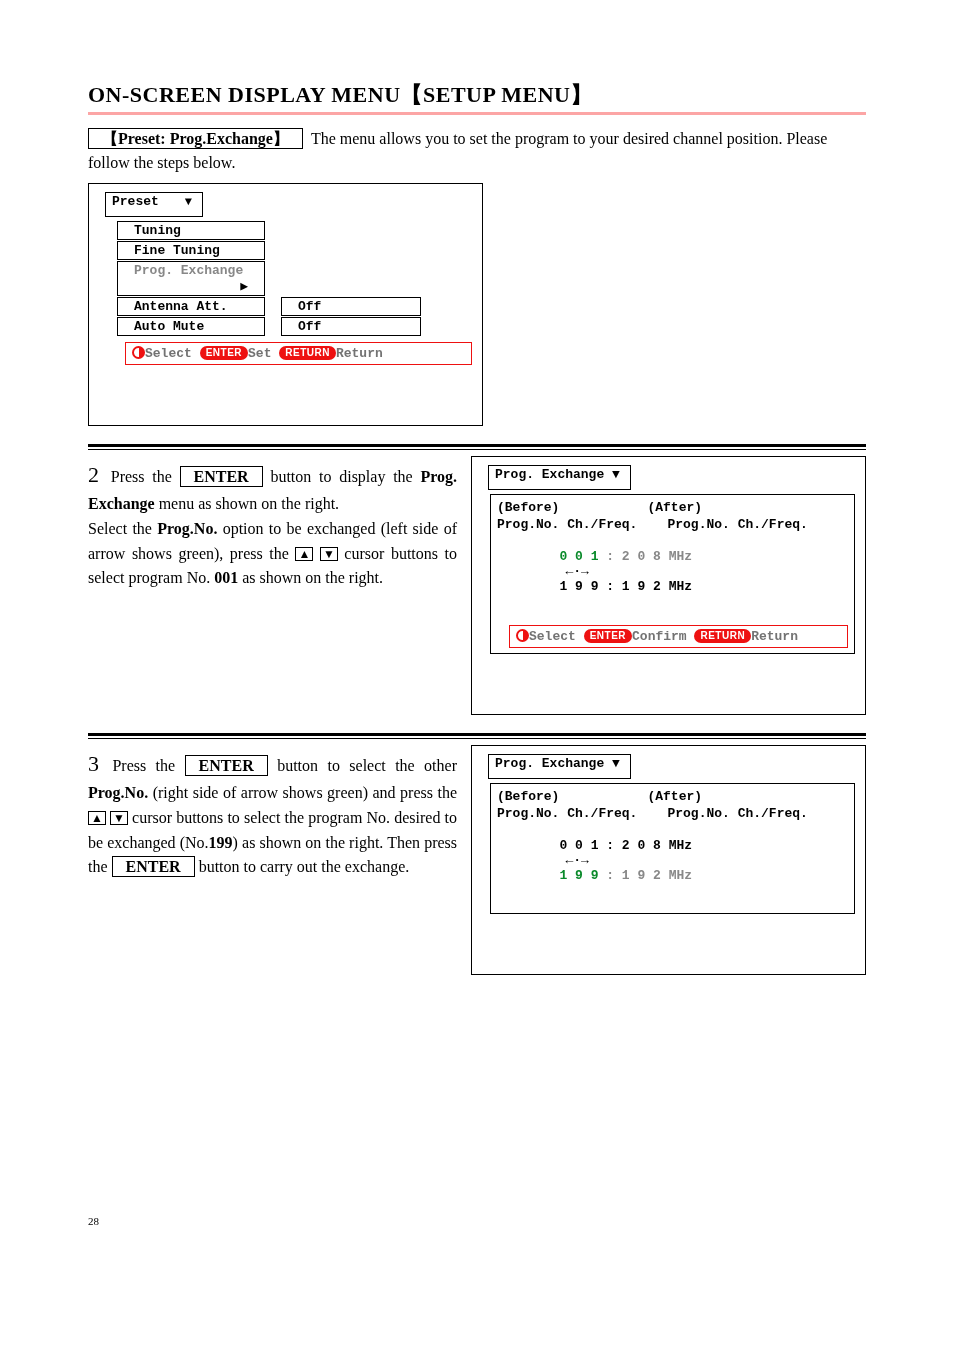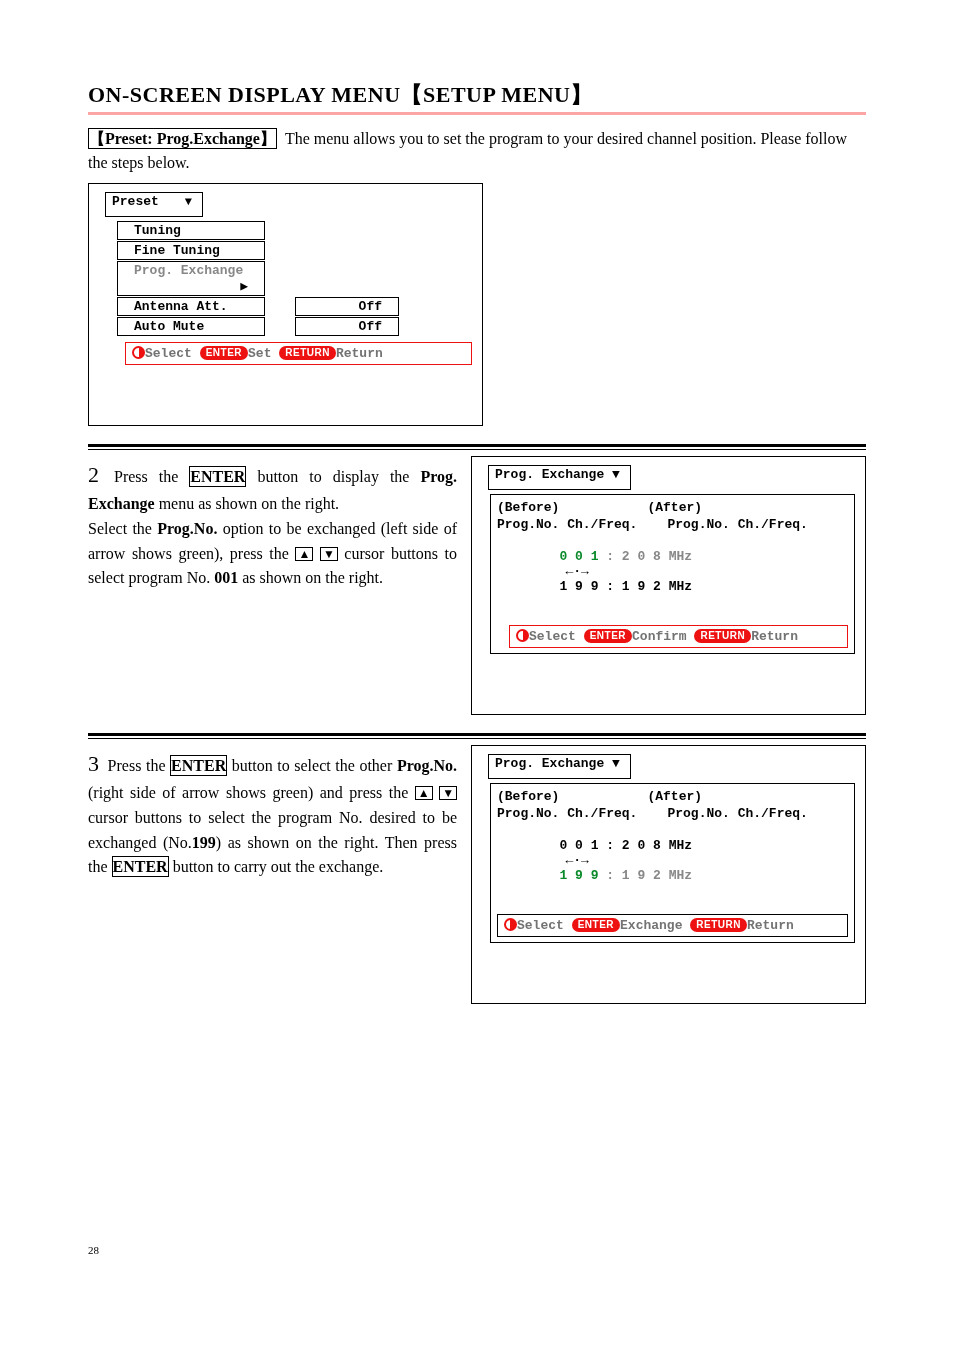--- a/index.html
+++ b/index.html
@@ -1,34 +1,34 @@
 <!DOCTYPE html>
 <html><head>
   <meta charset="utf-8">
   <style>
     * { box-sizing: border-box; margin: 0; padding: 0; }
     body { font-family: "Times New Roman", serif; background: #fff; color: #000; padding: 80px 88px 40px 88px; width: 954px; }
     .title { font-size: 22px; font-weight: bold; border-bottom: 3px solid #fca5a5; padding-bottom: 2px; margin-bottom: 12px; letter-spacing: 0.5px; }
     .intro { font-size: 16px; margin-bottom: 8px; line-height: 1.5; }
-    .boxed { border: 1.5px solid #000; padding: 1px 0; font-weight: bold; display: inline; }
+    .boxed { border: 1.5px solid #000; padding: 1px 13px; font-weight: bold; display: inline; }
     .step-row { display: flex; gap: 14px; margin-top: 2px; margin-bottom: 18px; }
     .step-text { flex: 1 1 0; font-size: 16px; line-height: 1.55; text-align: justify; padding-top: 2px; }
     .step-num { font-size: 22px; font-family: "Times New Roman", serif; display:inline-block; margin-right: 4px; }
     .step-visual { flex: 0 0 395px; border: 1.5px solid #000; padding: 8px 10px 60px 10px; }
     .rule { border-top: 3px solid #000; border-bottom: 1px solid #000; height: 6px; margin: 10px 0 6px 0; }
     .arrowbox { display:inline-block; border:1px solid #000; font-size:12px; line-height:1; padding:0 2px; vertical-align: 1px; font-family: Arial, sans-serif; font-weight: bold; }
     .mono { font-family: "MS Gothic","Courier New",monospace; font-size: 13px; font-weight: bold; }
     
     .osd-title { display:inline-block; border:1.5px solid #000; padding:1px 10px 7px 6px; margin-left: 6px; margin-bottom: 4px; white-space: pre; }
     .osd-title .dd { display:inline-block; margin-left:26px; font-size:12px; }
     .osd-inner { margin-left: 18px; }
     .osd-item { display:flex; align-items:center; margin-bottom: 1px; }
     .osd-item .cell { border:1.5px solid #000; padding:1px 16px; white-space: pre; }
     .osd-item .cellA { width: 148px; }
-    .osd-item .cellB { width: 104px; margin-left: 30px; text-align:right; }
+    .osd-item .cellB { width: 140px; margin-left: 16px; text-align:left; }
     .gray { color: #888; }
     .fb { border:1.5px solid #000; padding: 3px 6px 5px 6px; margin-left: 8px; }
     .fb-line { white-space: pre; margin:2px 0; }
     .red { color:#737373; }
     .pill { display:inline-block; background:#e11; color:#fff; font-size:10px; line-height:1; padding:2px 6px; border-radius:8px; vertical-align:1px; font-family: Arial,sans-serif; font-weight:bold; letter-spacing:0.5px;}
     .selcircle { display:inline-block; width:13px; height:13px; border-radius:50%; border:2px solid #e11; background: linear-gradient(90deg,#fff 50%,#e11 50%); vertical-align:-2px;}
     .footer-bar { border:1.5px solid #e11; padding:3px 6px; margin-left:8px; margin-top:6px; display:block; white-space:nowrap; }
     .footer-bar-black { border:1.5px solid #000; padding:3px 6px; margin-left:8px; margin-top:6px; display:block; white-space:nowrap; }
     .green { color: #0a8a2a; font-weight: bold;}
     .page-no { font-size:11px; margin-top:240px; }
@@ -112,22 +112,17 @@
     <div class="osd-title"><span>Prog. Exchange</span> <span>▼</span></div>
     <div class="fb">
       <div class="fb-line"><span>(Before)</span><span style="display:inline-block;width:88px;"></span><span>(After)</span></div>
       <div class="fb-line"><span>Prog.No. Ch./Freq.</span><span style="display:inline-block;width:30px;"></span><span>Prog.No. Ch./Freq.</span></div>
       <div class="fb-line">
         <span>0 0 1</span><span> : </span><span>2 0 8 MHz</span>
         <span style="margin:0 6px;">←·→</span>
         <span class="green">1 9 9</span><span class="gray"> : </span><span class="gray">1 9 2 MHz</span>
       </div>
       <div style="height:8px;"></div>
-      <div class="footer-bar-black" style="margin-left:0;">
-        <span class="selcircle"></span><span class="red">Select</span>
-        <span class="pill">ENTER</span><span class="red">Exchange</span>
-        <span class="pill">RETURN</span><span class="red">Return</span>
-      </div>
     </div>
   </div>
 </div>
 
 <div class="page-no">28</div>
 
 </body></html>

